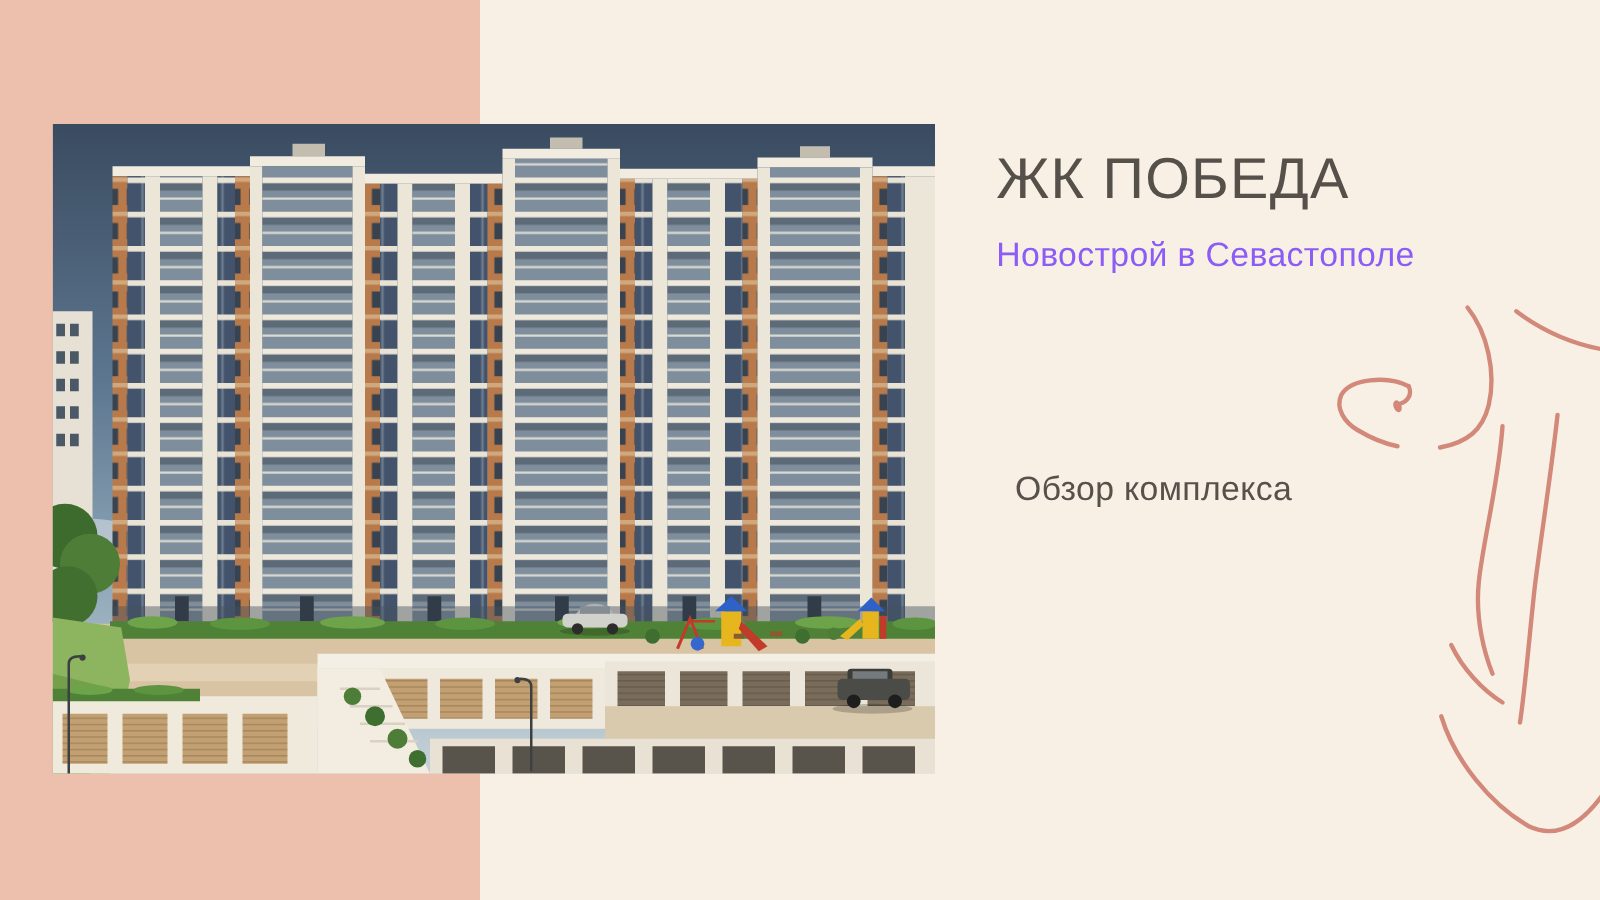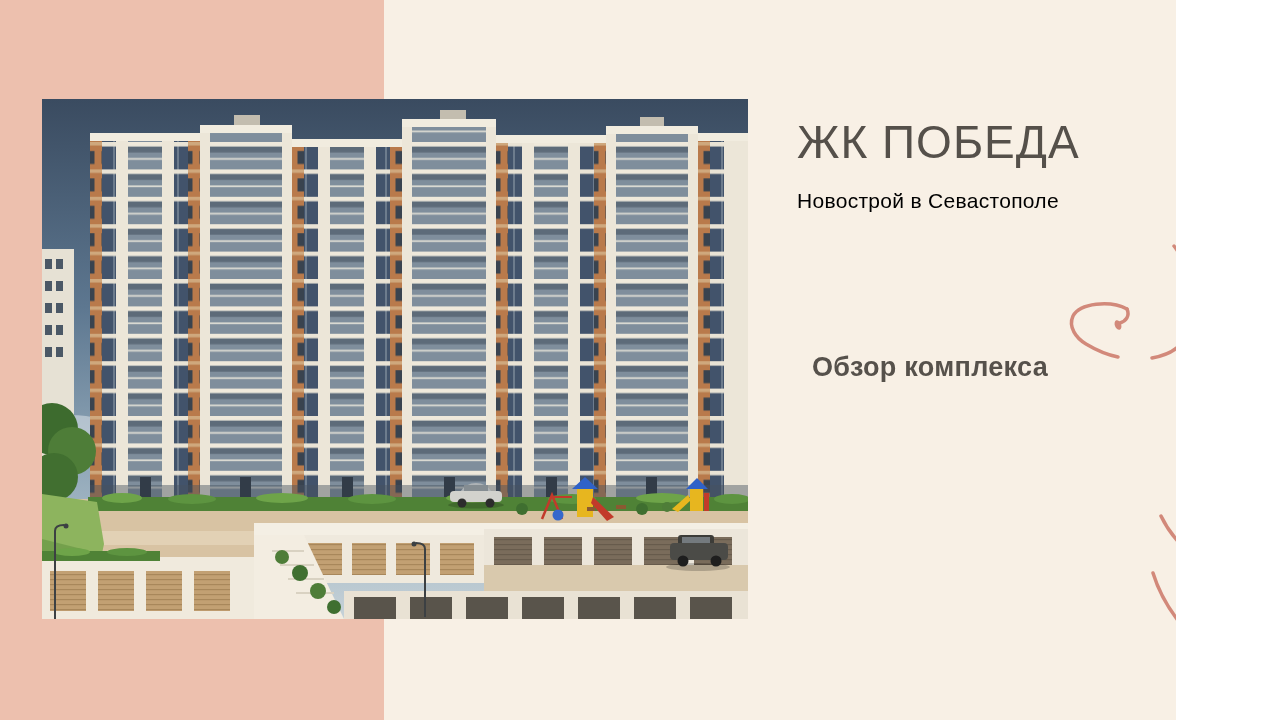--- a/index.html
+++ b/index.html
@@ -1,24 +1,24 @@
 <!DOCTYPE html>
 <html><head>
 <meta charset="utf-8">
 <style>
   html,body{margin:0;padding:0;}
   body{font-family:"Liberation Sans","DejaVu Sans",sans-serif;}
-  .canvas{position:relative;width:1176px;height:720px;background:#f8f0e5;overflow:hidden;}
+  .canvas{position:relative;width:1280px;height:720px;background:#f8f0e5;overflow:hidden;}
   .accent-block{position:absolute;left:0;top:0;width:384px;height:720px;background:#edc0ae;}
   .photo-frame{position:absolute;left:42px;top:99px;width:706px;height:520px;overflow:hidden;}
   .photo-frame svg{display:block;}
   .content{position:absolute;left:797px;top:116px;width:420px;color:#55504a;}
   .title{font-size:46px;letter-spacing:1px;font-weight:400;color:#55504a;line-height:1.15;}
-  .subtitle{font-size:21px;margin-top:20px;color:#000000;letter-spacing:0.3px;}
-  .agenda{position:absolute;left:812px;top:352px;font-weight:bold;}
+  .subtitle{font-size:27px;margin-top:20px;color:#8b5cf6;letter-spacing:0.3px;}
+  .agenda{position:absolute;left:812px;top:376px;}
   .agenda-item{font-size:27px;color:#56514b;letter-spacing:0.3px;height:34px;margin-bottom:46px;white-space:nowrap;}
   .line-art{position:absolute;left:1030px;top:235px;width:250px;height:470px;pointer-events:none;}
 </style>
 </head>
 <body>
 
 <div class="canvas">
 
   <div class="accent-block"></div>
 

